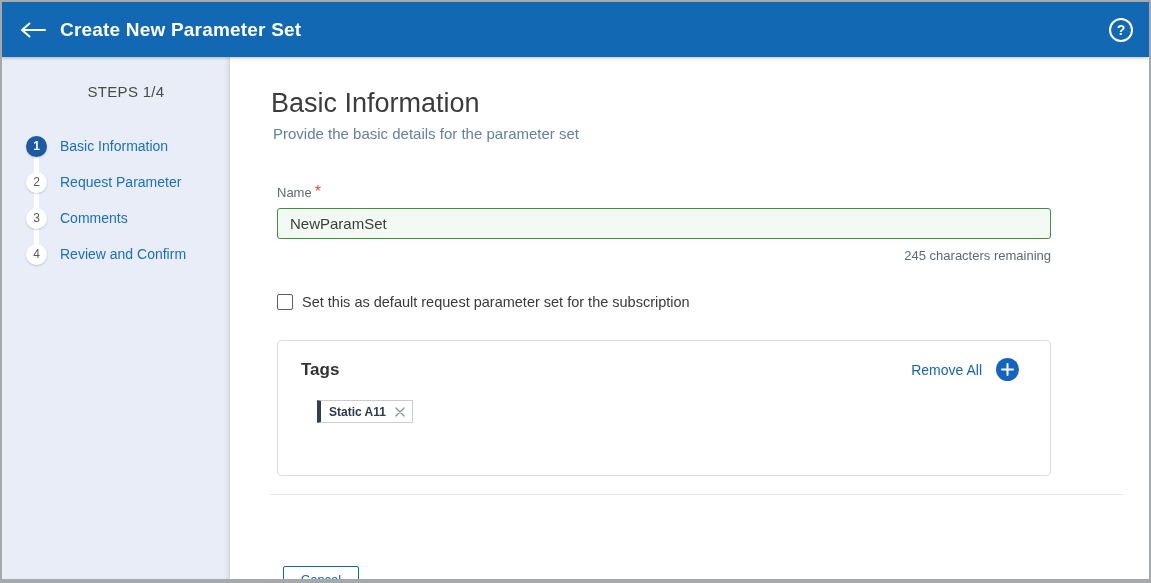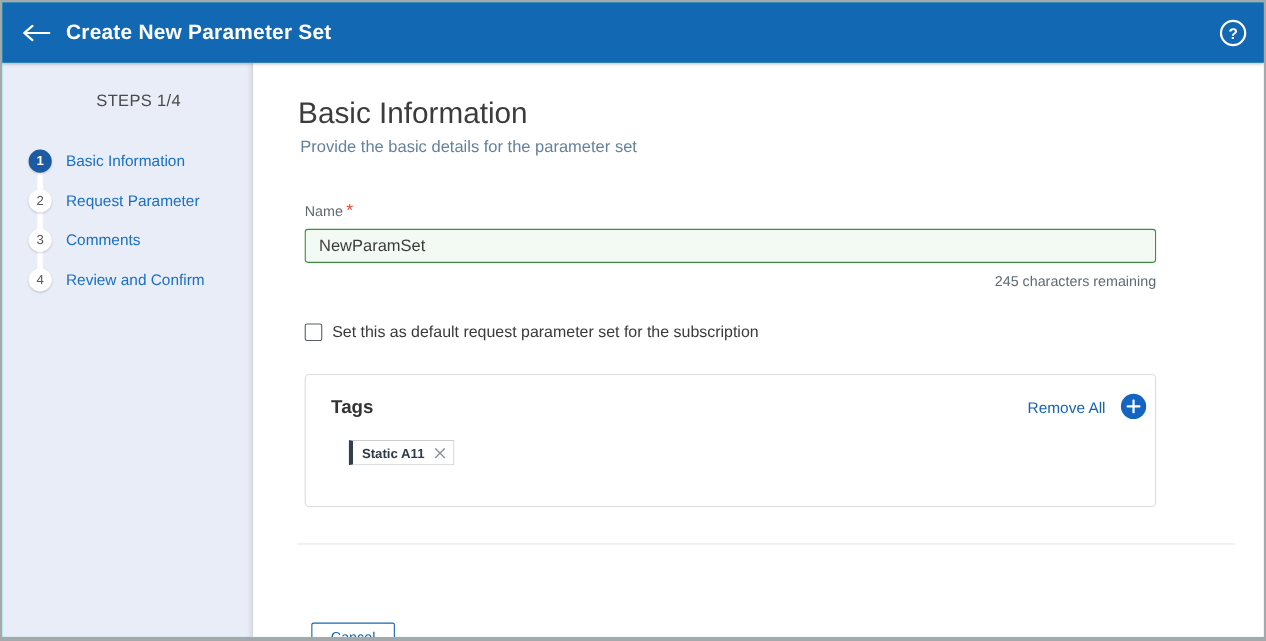--- a/index.html
+++ b/index.html
@@ -107,23 +107,23 @@
   }
   .checkbox-row {
     margin-top: 31px; display: flex; align-items: center;
   }
   .checkbox-box {
     width: 16px; height: 16px; border: 1px solid #5a6065; border-radius: 2px;
     background: #ffffff; cursor: pointer; flex: 0 0 auto;
   }
   .checkbox-label { margin-left: 9px; font-size: 14.5px; color: #3a3a3a; }
   .tags-card {
-    margin-top: 30px; height: 121px;
+    margin-top: 30px; height: 136px;
     border: 1px solid #d9dce0; border-radius: 4px;
-    padding: 17px 8px 0 23px;
+    padding: 17px 31px 0 23px;
     background: #ffffff;
   }
   .tags-head { display: flex; align-items: center; }
   .tags-title { font-size: 17px; font-weight: bold; color: #333333; flex: 1 1 auto; }
   .remove-all { font-size: 14px; color: #1464b4; cursor: pointer; }
   .add-tag-btn {
     width: 23px; height: 23px; border-radius: 50%;
     background: #1565c0; margin-left: 14px;
     display: flex; align-items: center; justify-content: center;
     cursor: pointer; flex: 0 0 auto;

